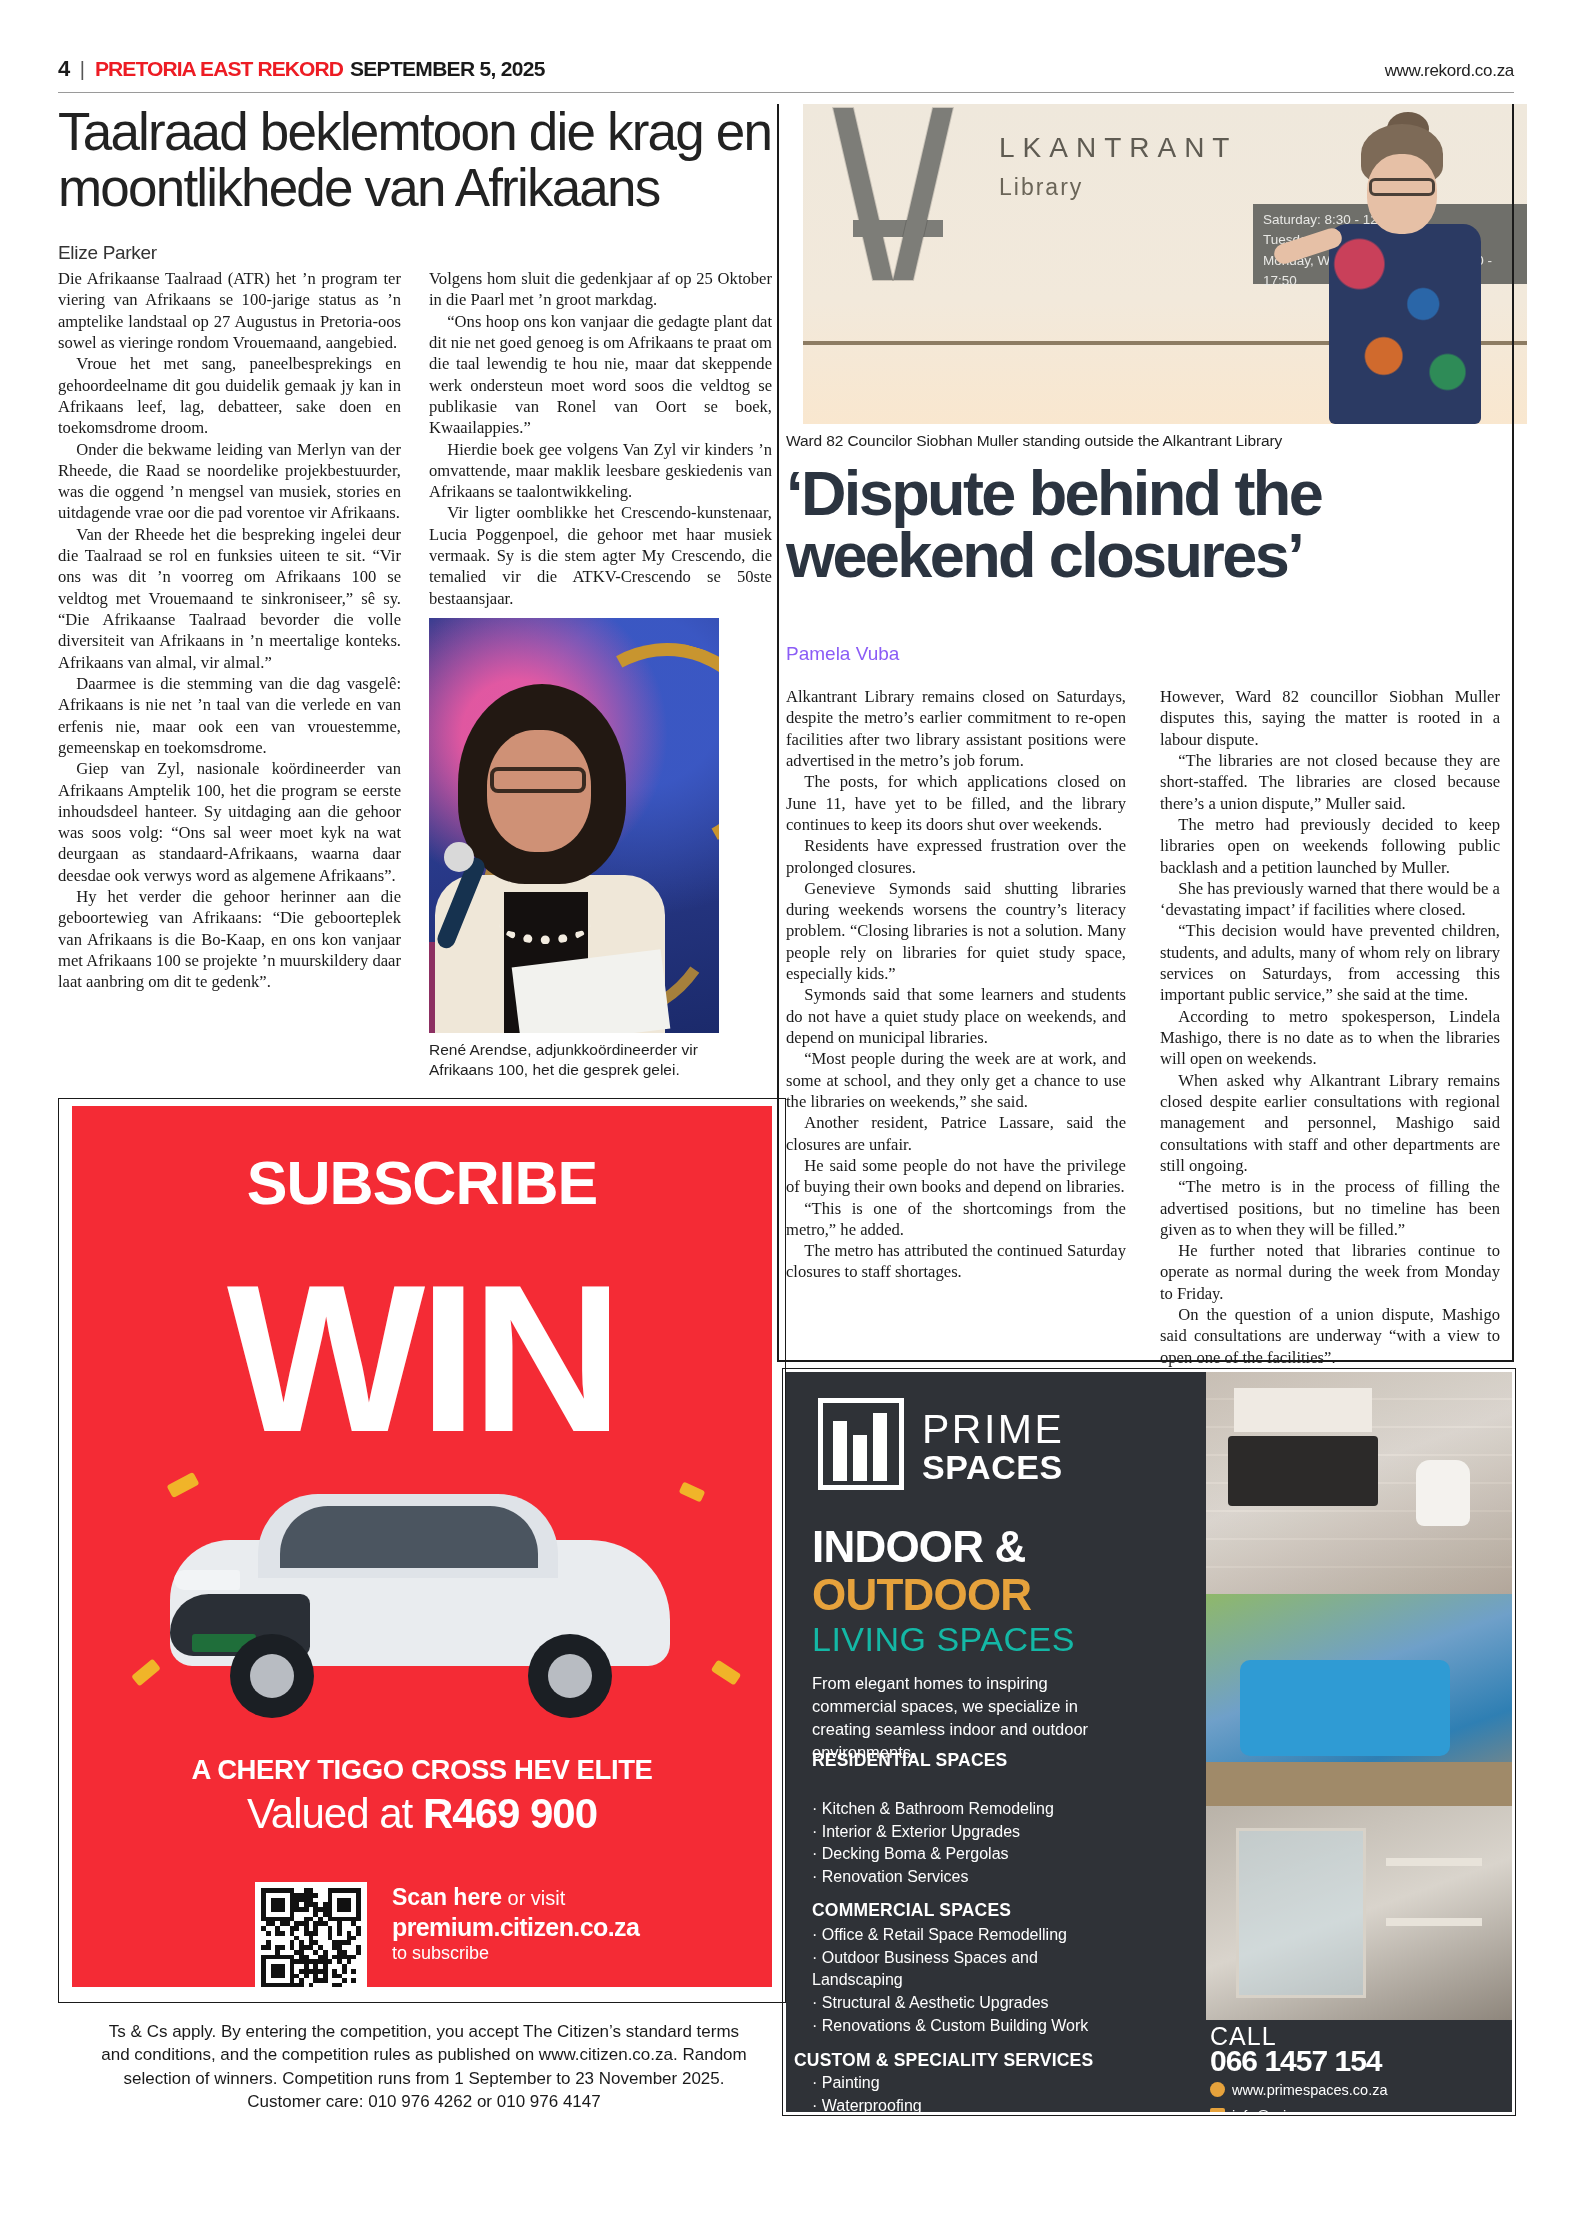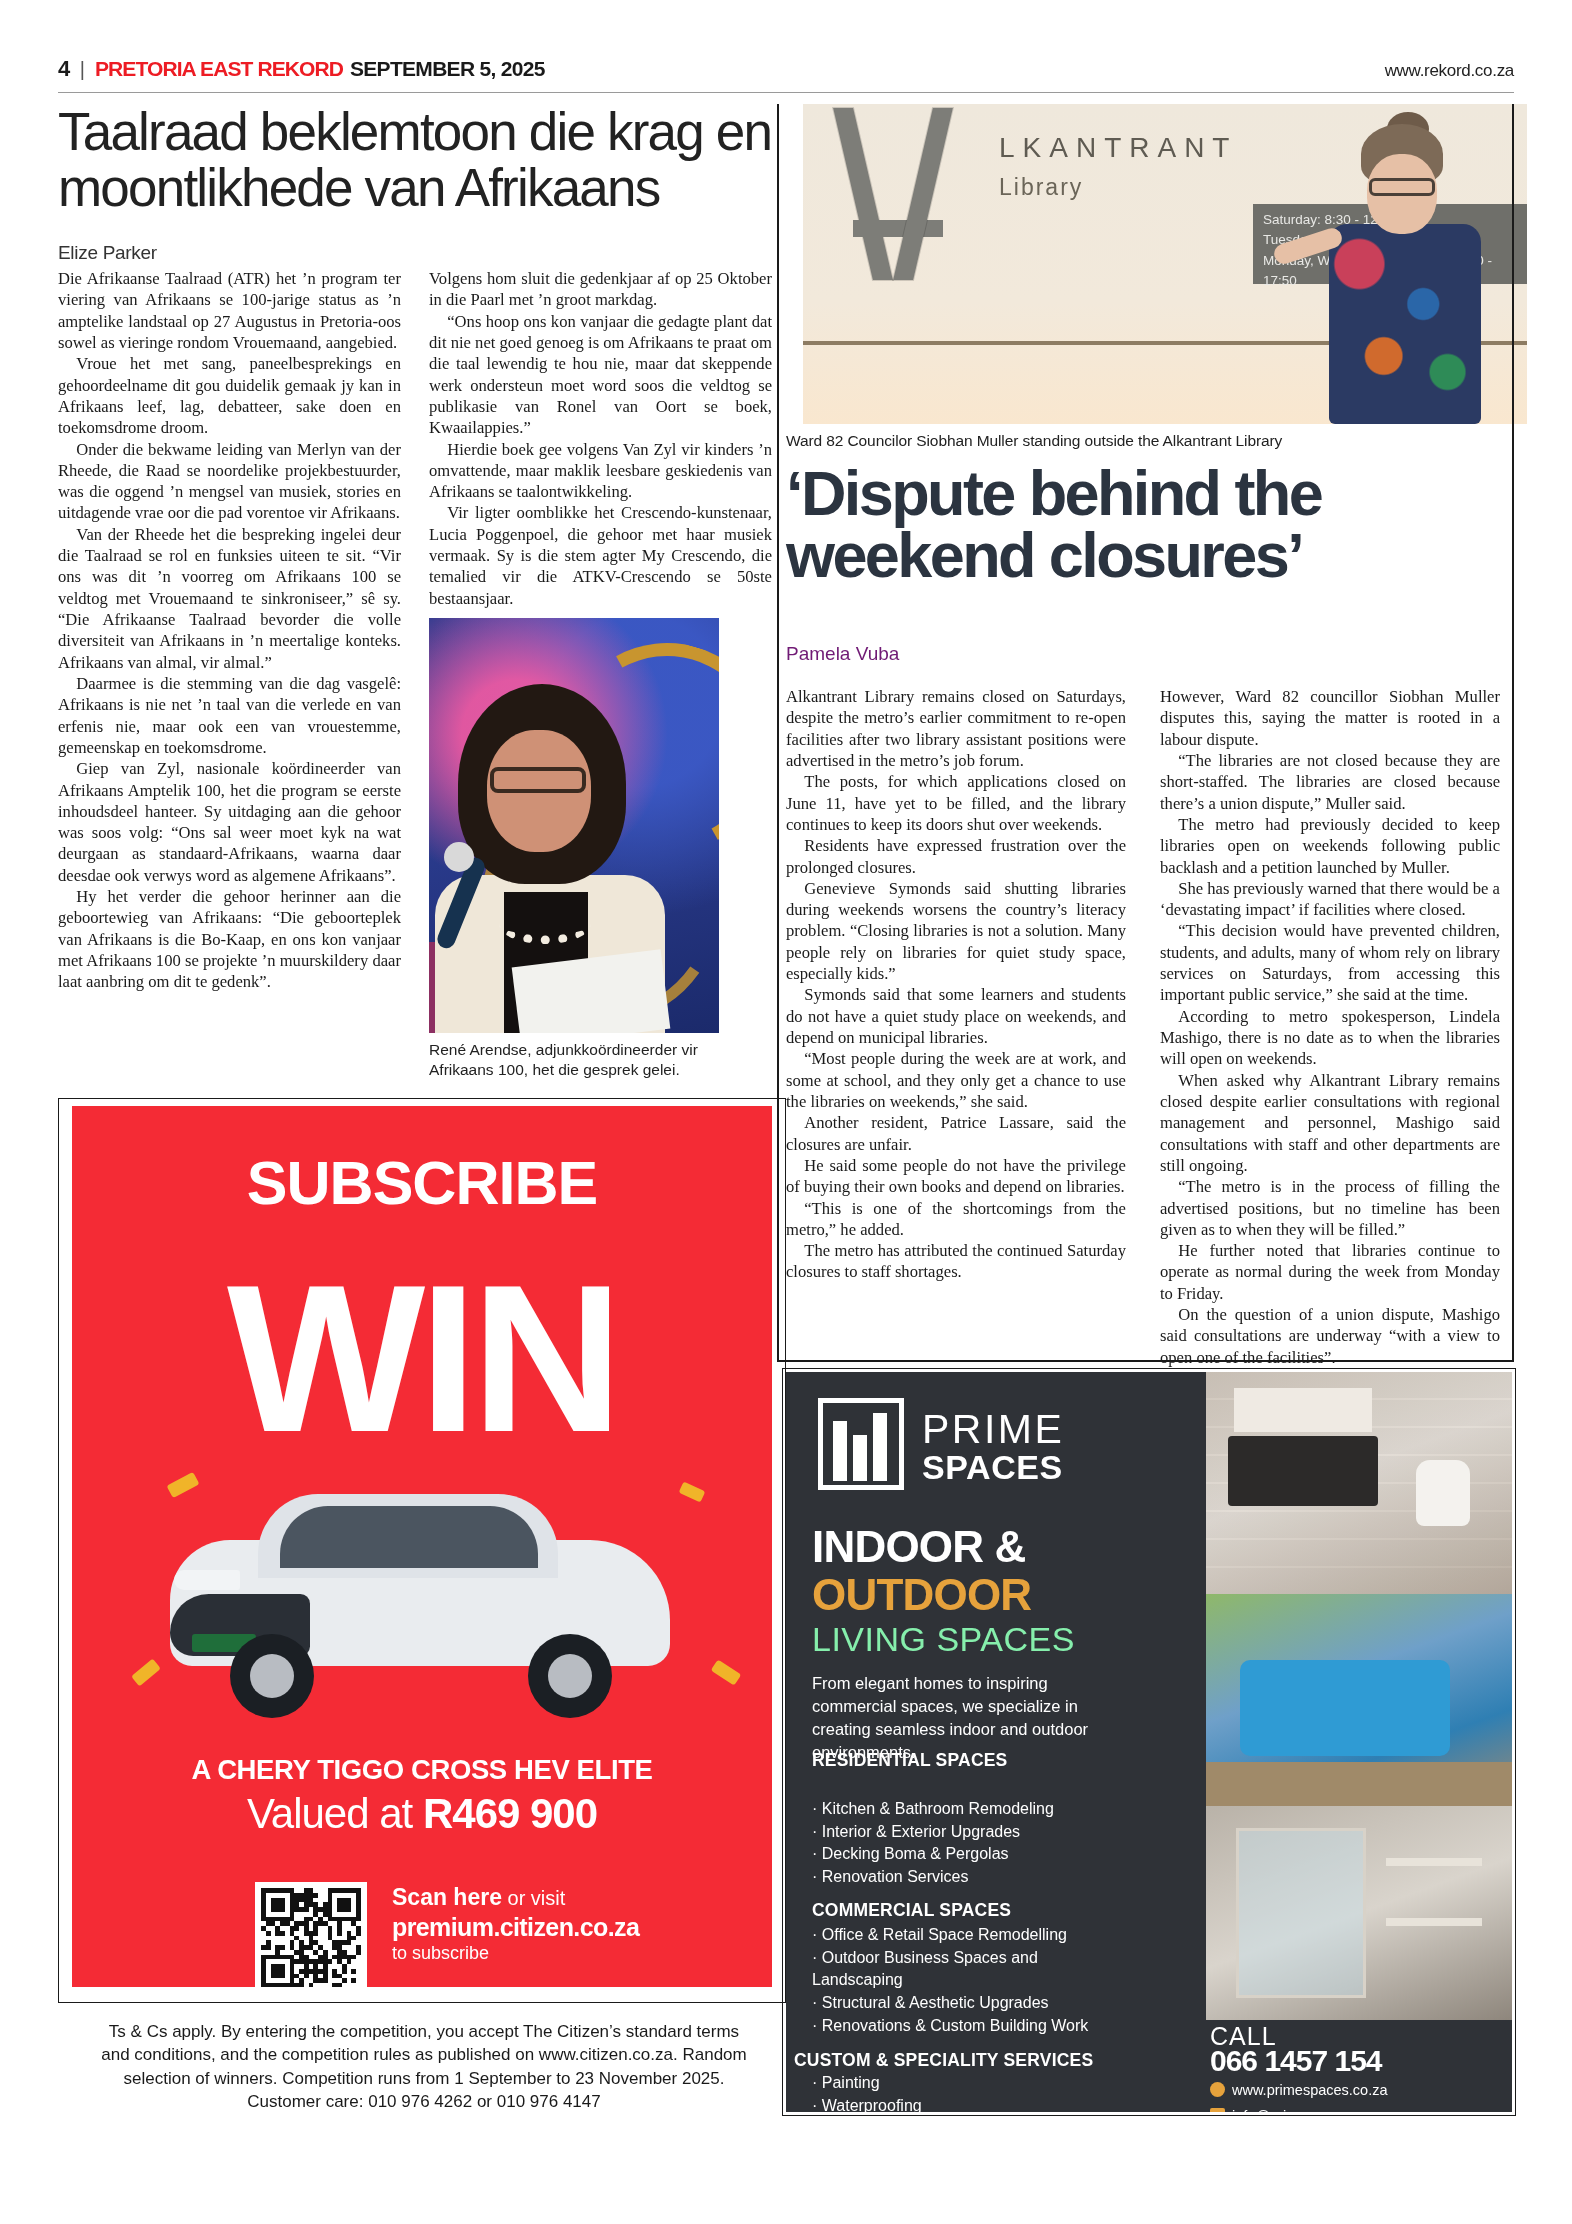--- a/index.html
+++ b/index.html
@@ -131,21 +131,21 @@
     font-family:"Liberation Sans", sans-serif; font-size:15.5px; color:#222; letter-spacing:-0.1px;
   }
   .hl-right {
     position:absolute; left: 786px; top: 462px; width: 730px;
     font-family:"Liberation Sans", sans-serif;
     font-weight: 800; font-size: 63px; line-height: 0.99; letter-spacing: -2.6px;
     color: #2b3440;
   }
   .byline-right {
     position:absolute; left:786px; top: 643px;
-    font-family:"Liberation Sans", sans-serif; font-size:19px; color:#701a75;
+    font-family:"Liberation Sans", sans-serif; font-size:19px; color:#8b5cf6;
   }
   .rcol { position:absolute; top: 686px; width: 340px; }
   .rcol-a { left: 786px; }
   .rcol-b { left: 1160px; }
 
   .right-box-border { position:absolute; border:1px solid #1a1a1a; }
 
   
   .ad-sub {
     position:absolute; left:72px; top:1106px; width:700px; height:881px;
@@ -214,21 +214,21 @@
   .ps-name {
     position:absolute; left:136px; top:34px; color:#fff;
     font-family:"Liberation Sans", sans-serif; font-size:41px; font-weight:400; letter-spacing:2.5px;
   }
   .ps-name2 {
     position:absolute; left:136px; top:76px; color:#fff;
     font-family:"Liberation Sans", sans-serif; font-size:34px; font-weight:800; letter-spacing:0.6px;
   }
   .ps-h1 { position:absolute; left:26px; top:150px; color:#fff; font-family:"Liberation Sans",sans-serif; font-size:44px; font-weight:800; letter-spacing:-0.8px;}
   .ps-h2 { position:absolute; left:26px; top:198px; color:#e6a23c; font-family:"Liberation Sans",sans-serif; font-size:44px; font-weight:800; letter-spacing:-0.8px;}
-  .ps-h3 { position:absolute; left:26px; top:248px; color:#86efac; font-family:"Liberation Sans",sans-serif; font-size:34px; font-weight:400; letter-spacing:0.5px;}
+  .ps-h3 { position:absolute; left:26px; top:248px; color:#14b8a6; font-family:"Liberation Sans",sans-serif; font-size:34px; font-weight:400; letter-spacing:0.5px;}
   .ps-intro { position:absolute; left:26px; top:300px; width:300px; color:#fff; font-family:"Liberation Sans",sans-serif; font-size:16.5px; line-height:1.4; }
   .ps-cat { position:absolute; color:#fff; font-family:"Liberation Sans",sans-serif; font-size:17.5px; font-weight:800; letter-spacing:0.2px;}
   .ps-list { position:absolute; color:#fff; font-family:"Liberation Sans",sans-serif; font-size:16px; line-height:1.42; }
   .ps-photos { position:absolute; right:0; top:0; width:306px; height:648px; }
   .ps-ph { position:absolute; left:0; width:306px; }
   .ps-bath { top:0; height:222px; background:linear-gradient(160deg,#cfc6bb 0%,#e3ddd6 45%,#b9ada0 100%); }
   .bath-vanity { position:absolute; left:22px; top:64px; width:150px; height:70px; background:#2c2a29; border-radius:4px;}
   .bath-mirror { position:absolute; left:28px; top:16px; width:138px; height:44px; background:#efeae3; }
   .bath-toilet { position:absolute; right:42px; top:88px; width:54px; height:66px; background:#f4f2ee; border-radius:14px 14px 8px 8px;}
   .bath-tile { position:absolute; inset:0; background:repeating-linear-gradient(0deg, rgba(0,0,0,0.04) 0 26px, transparent 26px 28px);}

